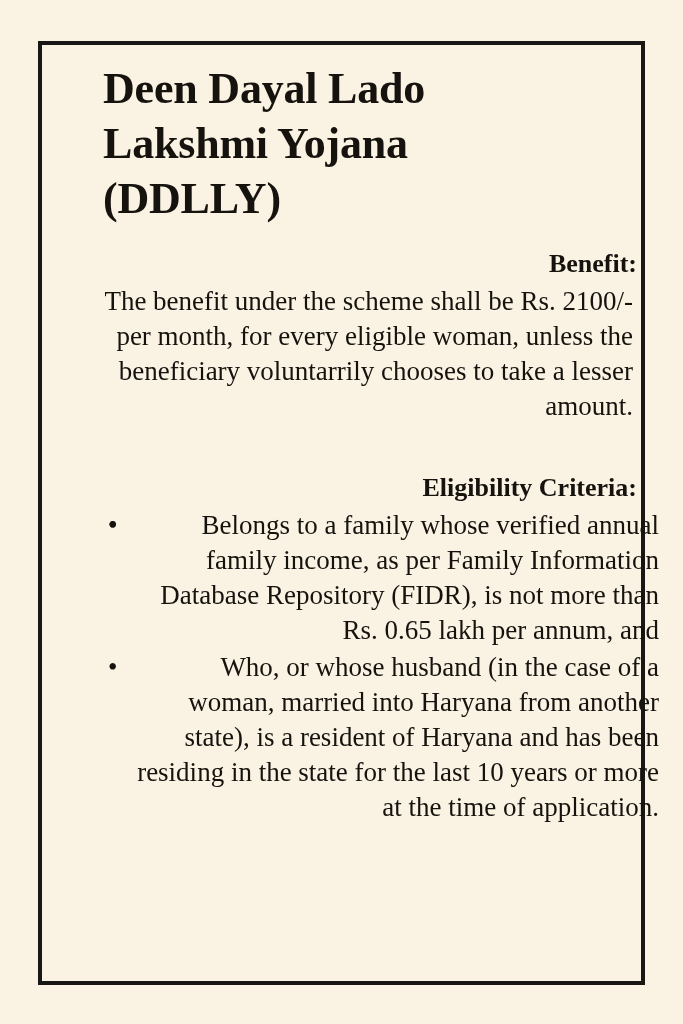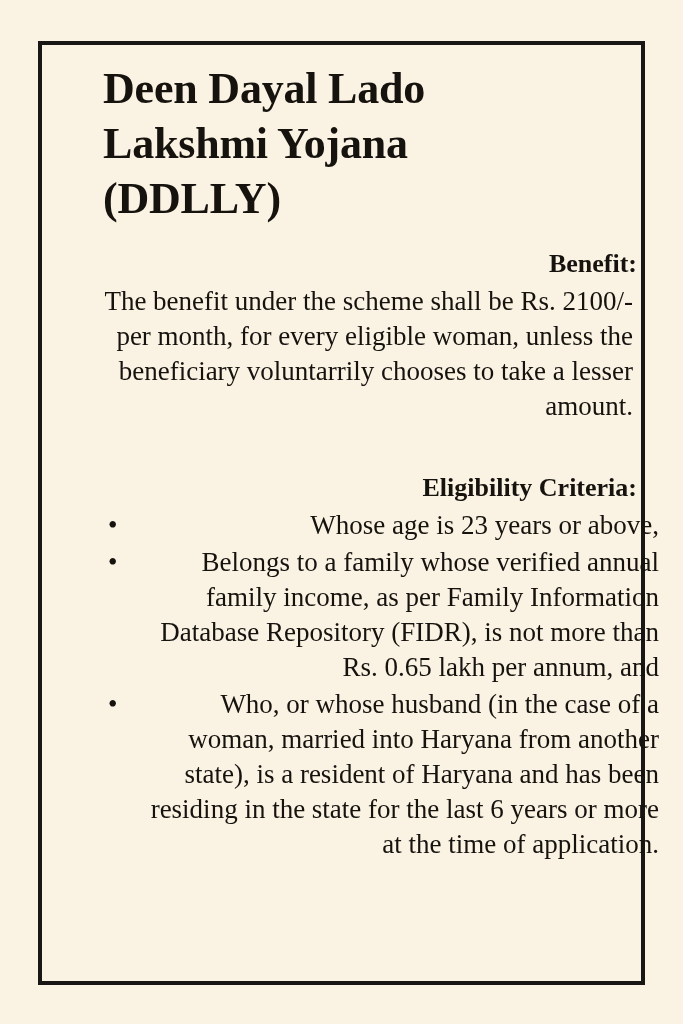--- a/index.html
+++ b/index.html
@@ -111,28 +111,27 @@
         <h2 class="section-heading">Benefit:</h2>
         <p class="para">The benefit under the scheme shall be Rs. 2100/- per month, for every eligible woman, unless the beneficiary voluntarrily chooses to take a lesser amount.</p>
       </div>
 
       <div class="section sec-eligibility">
         <h2 class="section-heading">Eligibility Criteria:</h2>
 
         <ul class="bullet-list">
           <li class="bullet-item">
             <span class="dot">•</span>
-            <span>Whose age is 23 years or above,</span>
           </li>
           <li class="bullet-item">
             <span class="dot">•</span>
             <span>Belongs to a family whose verified annual family income, as per Family Information Database Repository (FIDR), is not more than Rs. 0.65 lakh per annum, and</span>
           </li>
           <li class="bullet-item">
             <span class="dot">•</span>
-            <span>Who, or whose husband (in the case of a woman, married into Haryana from another state), is a resident of Haryana and has been residing in the state for the last 6 years or more at the time of application.</span>
+            <span>Who, or whose husband (in the case of a woman, married into Haryana from another state), is a resident of Haryana and has been residing in the state for the last 10 years or more at the time of application.</span>
           </li>
         </ul>
       </div>
 
     </div>
   </div>
 </div>
 
 </body></html>

